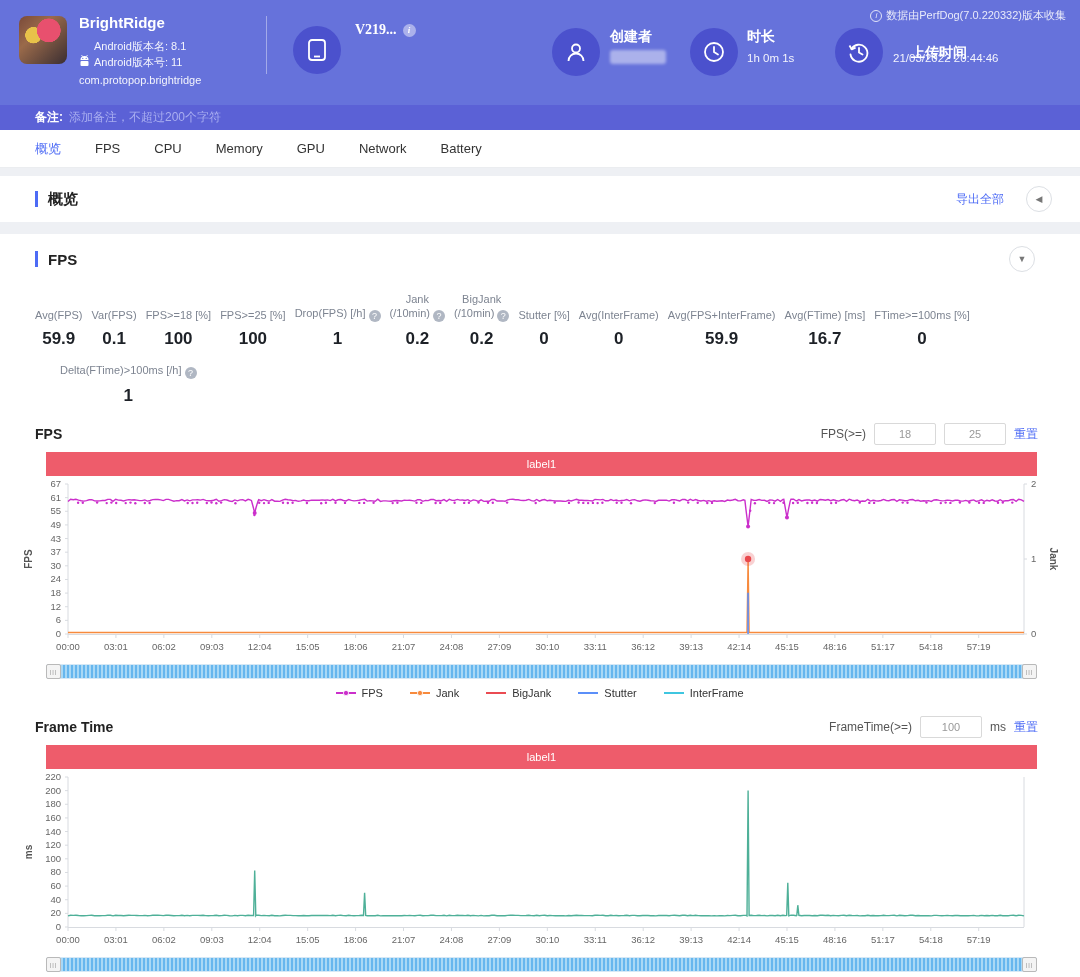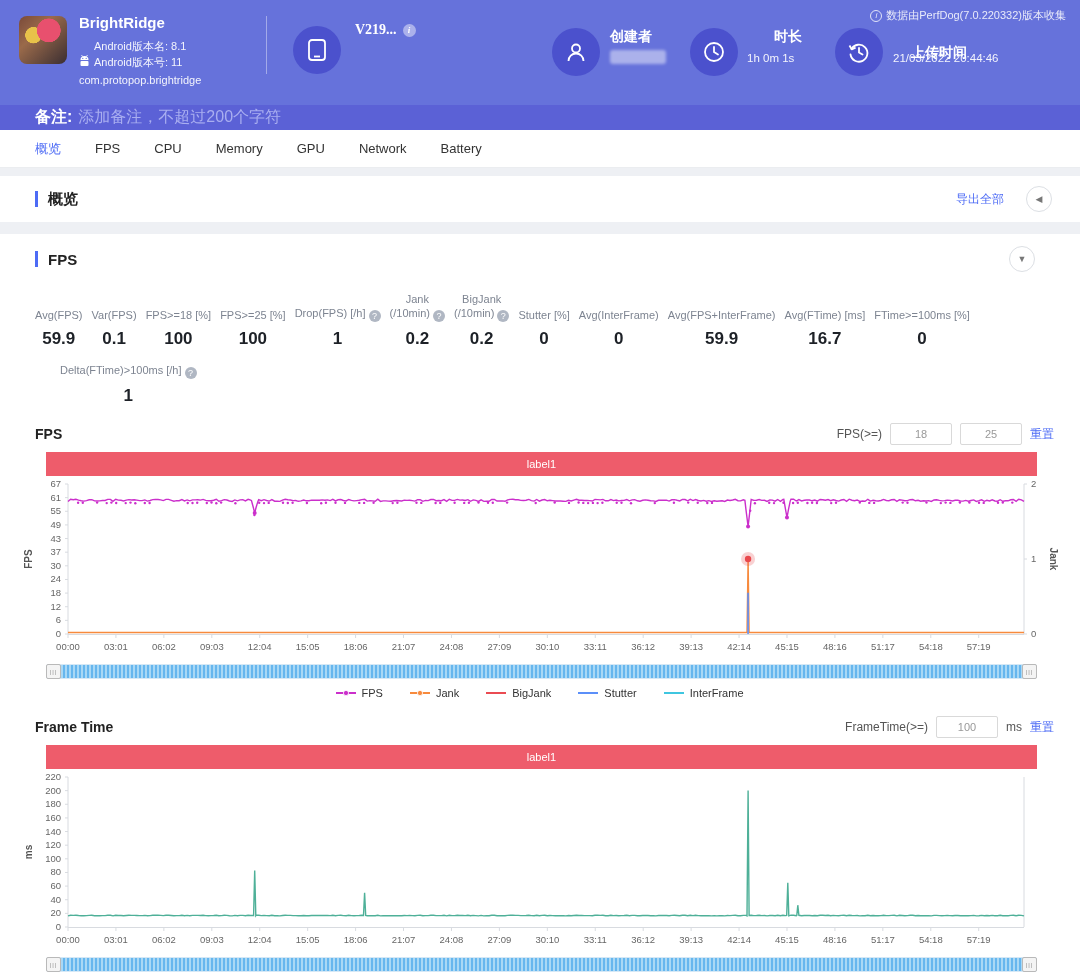--- a/index.html
+++ b/index.html
@@ -21,21 +21,21 @@
   .circle { position:absolute; width:48px; height:48px; border-radius:50%; background:#4b51cd; display:flex; align-items:center; justify-content:center;}
   .dev-circle { left:293px; top:26px; }
   .dev-name { position:absolute; left:355px; top:22px; font-size:14px; font-weight:bold; display:flex; align-items:center; gap:6px;font-family:Liberation Serif, serif;}
   .i-solid { width:13px; height:13px; border-radius:50%; background:rgba(255,255,255,.45); color:#fff; font-size:9px; line-height:13px; text-align:center; font-style:italic; display:inline-block;}
   .dev-lines { position:absolute; left:355px; top:44px; font-size:11px; line-height:16px; color:rgba(255,255,255,.92);}
   .who-circle { left:552px; top:28px; } .dur-circle { left:690px; top:28px; } .up-circle { left:835px; top:28px; }
   .meta-label { position:absolute; font-size:14px; font-weight:bold; }
   .meta-val { position:absolute; font-size:11.5px; color:rgba(255,255,255,.92); }
   .blur-pill { position:absolute; left:610px; top:50px; width:56px; height:14px; border-radius:3px; background:rgba(255,255,255,.45); filter:blur(1.5px);}
   
-  .note-bar { height:25px; background:#5b61d6; color:#fff; font-size:16px; display:flex; align-items:center; padding-left:35px; gap:6px;}
+  .note-bar { height:25px; background:#5b61d6; color:#fff; font-size:12px; display:flex; align-items:center; padding-left:35px; gap:6px;}
   .note-bar b { font-weight:bold; }
   .note-ph { color:#a9aef0; }
   
   .tabs { height:38px; background:#fff; border-bottom:1px solid #ebedf0; display:flex; align-items:center; padding-left:35px; gap:34px; font-size:13px; color:#333;}
   .tab { cursor:pointer; }
   .tab.active { color:#4d6bf5; }
   
   .card { background:#fff; }
   .ovw-card { margin-top:8px; height:46px; display:flex; align-items:center; }
   .sec-title { display:flex; align-items:center; gap:10px; font-size:15px; font-weight:bold; color:#222; margin-left:35px;}
@@ -50,21 +50,21 @@
   .stats { display:flex; justify-content:space-between; align-items:flex-end; margin:20px 110px 0 35px; }
   .stat { text-align:center; }
   .stat .lb { font-size:11px; color:#7d8491; white-space:pre-line; line-height:14px;}
   .stat .vl { font-size:17px; font-weight:bold; color:#1d2127; margin-top:7px;}
   .stats2 { margin:14px 0 0 60px; }
   .help { display:inline-block; width:12px; height:12px; border-radius:50%; background:#b0b7c3; color:#fff; font-size:9px; line-height:12px; text-align:center; margin-left:3px; vertical-align:-2px; cursor:pointer;}
   
   .chart-block { margin:16px 22px 0 20px; }
   .chart-head { display:flex; align-items:center; height:24px; }
   .chart-title { font-size:14px; font-weight:bold; color:#222; margin-left:15px;}
-  .controls { margin-left:auto; display:flex; align-items:center; gap:8px; font-size:12px; color:#555; margin-right:4px;}
+  .controls { margin-left:auto; display:flex; align-items:center; gap:8px; font-size:12px; color:#555; margin-right:20px;}
   .controls input { width:62px; height:22px; border:1px solid #d9d9d9; border-radius:2px; text-align:center; font-size:11px; color:#999; outline:none;}
   .banner { height:24px; background:#ee5c6b; color:#fff; font-size:11px; display:flex; align-items:center; justify-content:center; margin:6px 21px 0 26px; }
   svg.plot { display:block; }
   .slider { position:relative; height:15px; margin:2px 21px 0 26px; border:1px solid #d5e8f6; border-radius:2px;
      background:repeating-linear-gradient(90deg,#66b6ee 0 2px,#a9d8f5 2px 4px);}
   .handle { position:absolute; top:-1px; width:15px; height:15px; background:#f4f4f4; border:1px solid #b9b9b9; border-radius:2px; display:flex; align-items:center; justify-content:center; cursor:ew-resize; z-index:2;}
   .handle span { font-size:6px; letter-spacing:1px; color:#8b8b8b; }
   .handle.l { left:-1px; } .handle.r { right:-1px; }
   .legend { display:flex; justify-content:center; gap:26px; margin-top:8px; font-size:11px; color:#333;}
   .leg-item { display:flex; align-items:center; gap:5px; cursor:pointer;}
@@ -113,21 +113,21 @@
   </div>
   <div class="meta-label" style="left:610px;top:28px;">创建者</div>
   <div class="blur-pill"></div>
 
   <div class="circle dur-circle">
     <svg width="24" height="24" viewBox="0 0 24 24">
       <circle cx="12" cy="12" r="9" fill="none" stroke="#fff" stroke-width="1.8"></circle>
       <path d="M12 7 v5 l4 2.5" fill="none" stroke="#fff" stroke-width="1.8" stroke-linecap="round"></path>
     </svg>
   </div>
-  <div class="meta-label" style="left:774px;top:28px;">时长</div>
+  <div class="meta-label" style="left:747px;top:28px;">时长</div>
   <div class="meta-val" style="left:747px;top:52px;">1h 0m 1s</div>
 
   <div class="circle up-circle">
     <svg width="24" height="24" viewBox="0 0 24 24">
       <path d="M4.5 9 a8.5 8.5 0 1 1 -1 5.5" fill="none" stroke="#fff" stroke-width="1.8" stroke-linecap="round"></path>
       <path d="M2.5 5.5 L4.7 9.4 L8.6 7.6" fill="none" stroke="#fff" stroke-width="1.8" stroke-linejoin="round"></path>
       <path d="M12 8 v4.5 l3.5 2" fill="none" stroke="#fff" stroke-width="1.8" stroke-linecap="round"></path>
     </svg>
   </div>
   <div class="meta-label" style="left:911px;top:28px;margin-top:16px;">上传时间</div>

